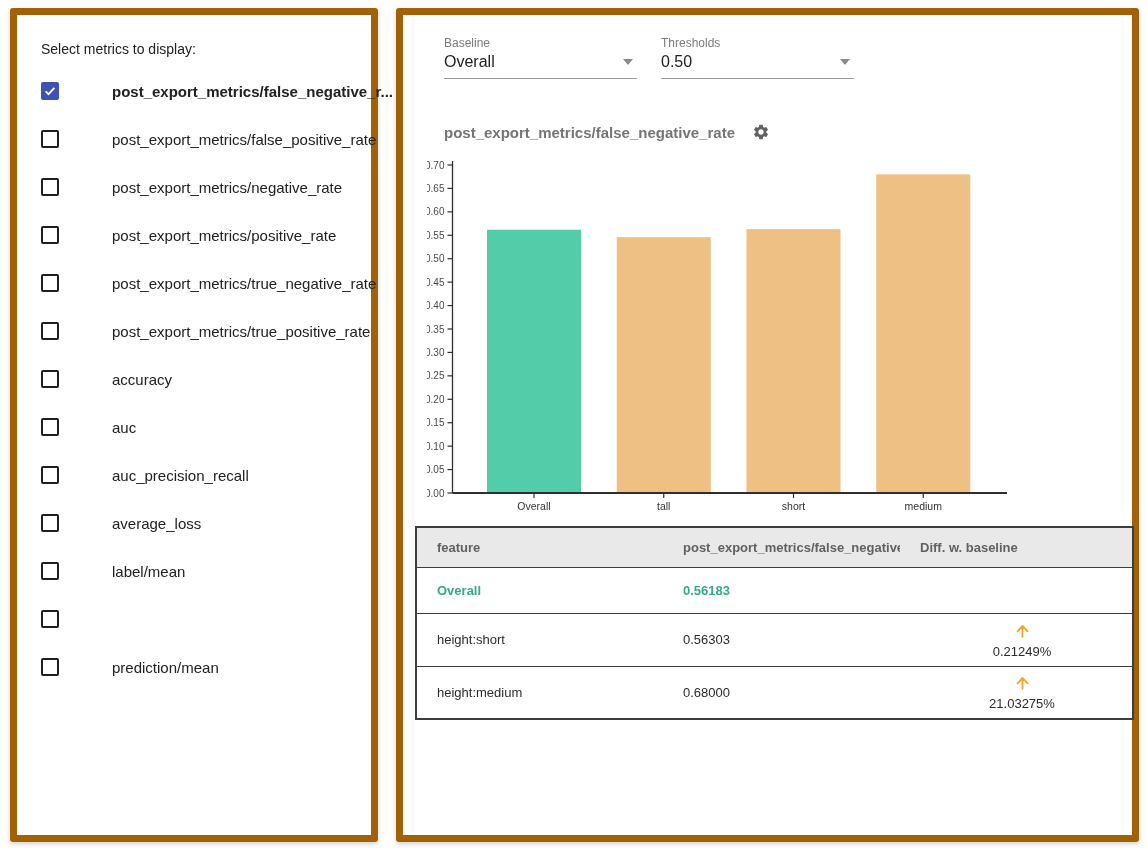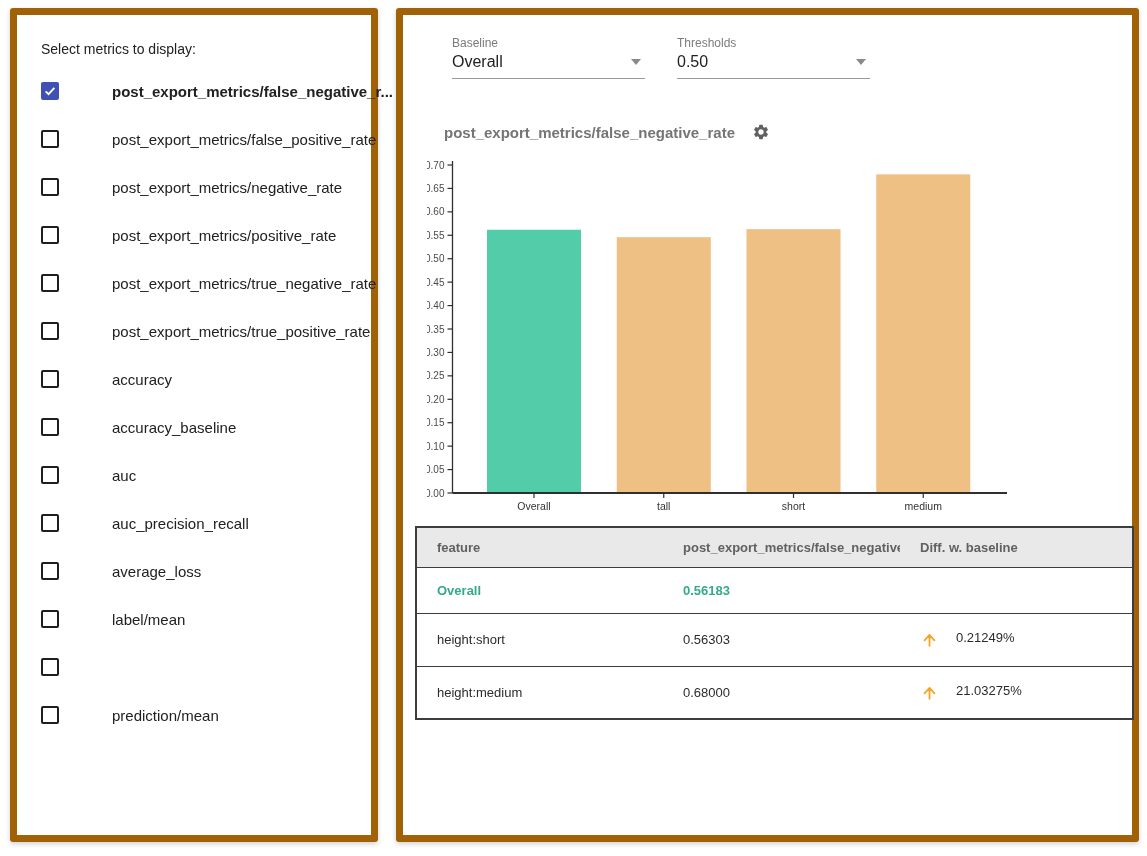--- a/index.html
+++ b/index.html
@@ -22,21 +22,21 @@
     flex:0 0 auto; width:18px; height:18px; border:2px solid #1f1f1f;
     border-radius:2px; margin-right:15px; display:flex; align-items:center; justify-content:center;
     background:#fff;
   }
   .checkbox.checked { border-color:#3f51b5; background:#3f51b5; }
   .metric-label { font-size:15px; color:#212121; white-space:nowrap; }
   .metric-label.bold { font-weight:bold; }
 
   
   .controls { position:absolute; top:21px; left:41px; display:flex; gap:24px; }
-  .control { width:193px; cursor:pointer;margin-left:8px; }
+  .control { width:193px; cursor:pointer; }
   .control-label { font-size:12px; color:#7b7b7b; margin-bottom:3px; }
   .control-value-row {
     display:flex; align-items:center; justify-content:space-between;
     border-bottom:1px solid #9a9a9a; padding-bottom:7px;
   }
   .control-value { font-size:16px; color:#212121; }
   .caret {
     width:0; height:0; border-left:5px solid transparent; border-right:5px solid transparent;
     border-top:6px solid #8a8a8a; margin-right:4px;
   }
@@ -61,21 +61,21 @@
     background:#e9e9e9; color:#616161; font-weight:bold; text-align:left;
     height:40px; padding:0 8px 0 20px; border-bottom:1px solid #3d3d3d;
     white-space:nowrap; overflow:hidden;
   }
   .metrics-table td {
     height:53px; padding:0 8px 0 20px; color:#2b2b2b; border-bottom:1px solid #3d3d3d;
     white-space:nowrap;
   }
   .metrics-table tr:last-child td { border-bottom:none; }
   .metrics-table tr.baseline td { height:46px; color:#35a98c; font-weight:bold; }
-  .diff-cell { display:flex; align-items:flex-start; gap:17px; }
+  .diff-cell { display:flex; align-items:center; gap:4px;flex-direction:column; }
 </style>
 </head>
 <body>
 
 <div class="stage">
 
   <div class="card left">
     <div class="sidebar-inner">
       <div class="sidebar-title">Select metrics to display:</div>
       <div id="metrics-list">
@@ -103,24 +103,20 @@
             <span class="checkbox"></span>
             <span class="metric-label">post_export_metrics/true_negative_rate</span>
           </div>
           <div class="metric-row">
             <span class="checkbox"></span>
             <span class="metric-label">post_export_metrics/true_positive_rate</span>
           </div>
           <div class="metric-row">
             <span class="checkbox"></span>
             <span class="metric-label">accuracy</span>
-          </div>
-          <div class="metric-row">
-            <span class="checkbox"></span>
-            <span class="metric-label">accuracy_baseline</span>
           </div>
           <div class="metric-row">
             <span class="checkbox"></span>
             <span class="metric-label">auc</span>
           </div>
           <div class="metric-row">
             <span class="checkbox"></span>
             <span class="metric-label">auc_precision_recall</span>
           </div>
           <div class="metric-row">

